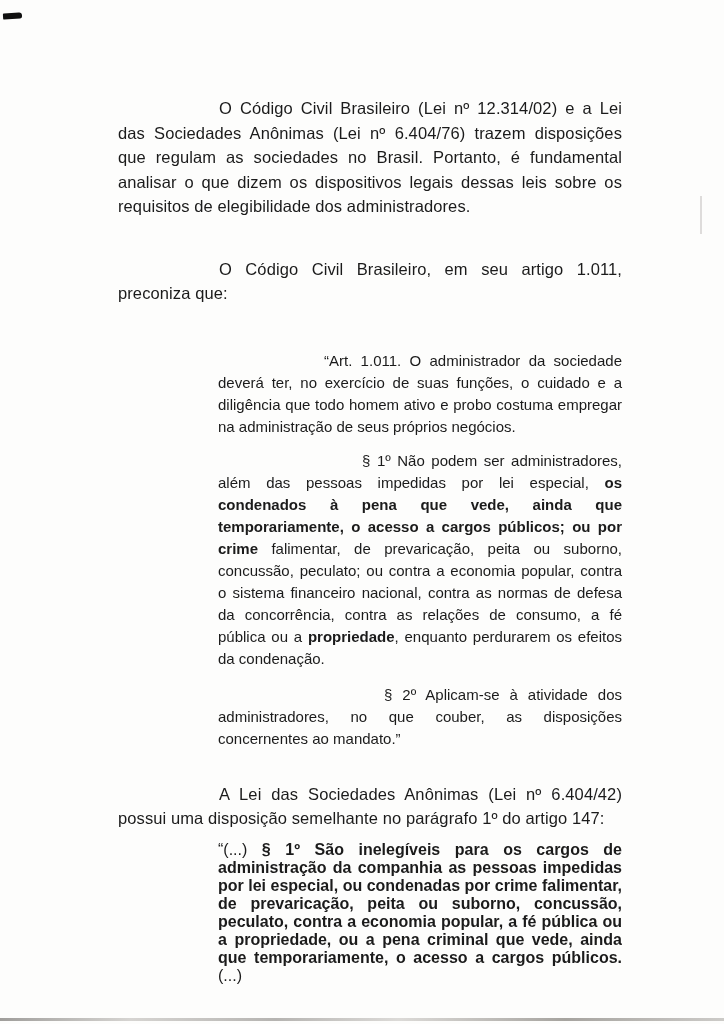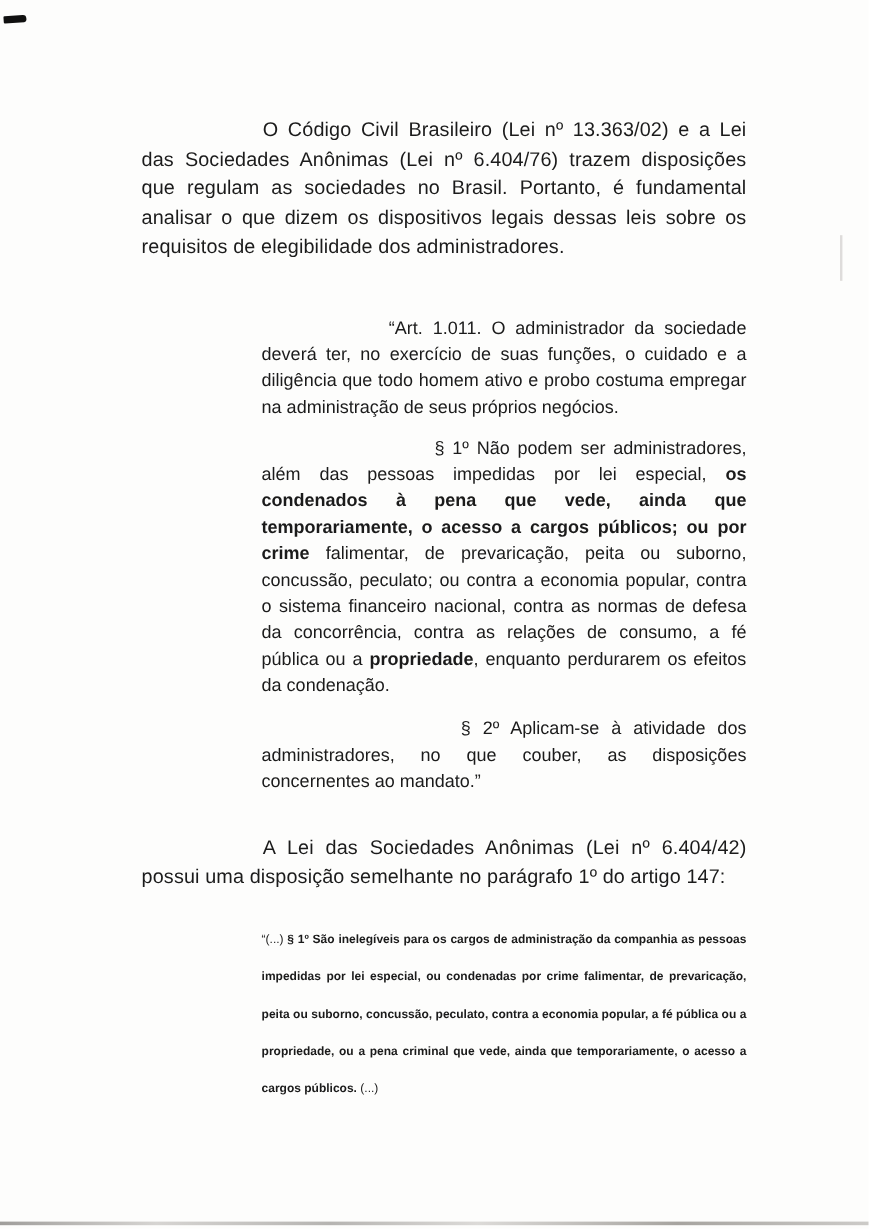--- a/index.html
+++ b/index.html
@@ -71,30 +71,31 @@
     font-size: 15px;
     line-height: 22px;
   }
   
   p[data-name="intro-paragraph"]   { margin-top: 0; }
   p[data-name="civil-code-intro"]  { margin-top: 38px; }
   p[data-name="art-1011-caput"]    { margin-top: 44px; text-indent: 106px; }
   p[data-name="art-1011-par1"]     { margin-top: 12px; text-indent: 144px; }
   p[data-name="art-1011-par2"]     { margin-top: 14px; text-indent: 166px; }
   p[data-name="lsa-intro"]         { margin-top: 32px; }
-  p[data-name="art-147-par1"]      { margin-top: 24px; text-indent: 0; font-size: 10px; line-height: 31px; }
+  p[data-name="art-147-par1"]      { margin-top: 10px; text-indent: 0; font-size: 16px; line-height: 18px; }
 </style>
 </head>
 <body>
 
 <div class="page" data-name="document-page">
   <div class="corner-mark" data-name="scan-artifact-corner-mark"></div>
   <div class="side-smudge" data-name="scan-artifact-side-smudge"></div>
   <main class="content" data-name="document-content">
-      <p class="par body" data-name="intro-paragraph"><span data-name="text-run">O Código Civil Brasileiro (Lei nº 13.363/02) e a Lei das Sociedades Anônimas (Lei nº 6.404/76) trazem disposições que regulam as sociedades no Brasil. Portanto, é fundamental analisar o que dizem os dispositivos legais dessas leis sobre os requisitos de elegibilidade dos administradores.</span></p>
+      <p class="par body" data-name="intro-paragraph"><span data-name="text-run">O Código Civil Brasileiro (Lei nº 12.314/02) e a Lei das Sociedades Anônimas (Lei nº 6.404/76) trazem disposições que regulam as sociedades no Brasil. Portanto, é fundamental analisar o que dizem os dispositivos legais dessas leis sobre os requisitos de elegibilidade dos administradores.</span></p>
+      <p class="par body" data-name="civil-code-intro"><span data-name="text-run">O Código Civil Brasileiro, em seu artigo 1.011, preconiza que:</span></p>
       <p class="par quote" data-name="art-1011-caput"><span class="i" data-name="text-run">“Art. 1.011. O administrador da sociedade deverá ter, no exercício de suas funções, o cuidado e a diligência que todo homem ativo e probo costuma empregar na administração de seus próprios negócios.</span></p>
       <p class="par quote" data-name="art-1011-par1"><span class="i" data-name="text-run">§ 1º Não podem ser administradores, além das pessoas impedidas por lei especial, </span><span class="b i" data-name="text-run">os condenados à pena que vede, ainda que temporariamente, o acesso a cargos públicos; ou por crime </span><span class="i" data-name="text-run">falimentar, de prevaricação, peita ou suborno, concussão, peculato; ou contra a economia popular, contra o sistema financeiro nacional, contra as normas de defesa da concorrência, contra as relações de consumo, a fé pública ou a </span><span class="b i" data-name="text-run">propriedade</span><span class="i" data-name="text-run">, enquanto perdurarem os efeitos da condenação.</span></p>
       <p class="par quote" data-name="art-1011-par2"><span class="i" data-name="text-run">§ 2º Aplicam-se à atividade dos administradores, no que couber, as disposições concernentes ao mandato.”</span></p>
       <p class="par body" data-name="lsa-intro"><span data-name="text-run">A Lei das Sociedades Anônimas (Lei nº 6.404/42) possui uma disposição semelhante no parágrafo 1º do artigo 147:</span></p>
       <p class="par quote" data-name="art-147-par1"><span class="i" data-name="text-run">“(...) </span><span class="b i" data-name="text-run">§ 1º São inelegíveis para os cargos de administração da companhia as pessoas impedidas por lei especial, ou condenadas por crime falimentar, de prevaricação, peita ou suborno, concussão, peculato, contra a economia popular, a fé pública ou a propriedade, ou a pena criminal que vede, ainda que temporariamente, o acesso a cargos públicos. </span><span class="i" data-name="text-run">(...)</span></p>
     </main>
   <div class="bottom-edge" data-name="scan-artifact-bottom-edge"></div>
 </div>
 
 </body></html>

